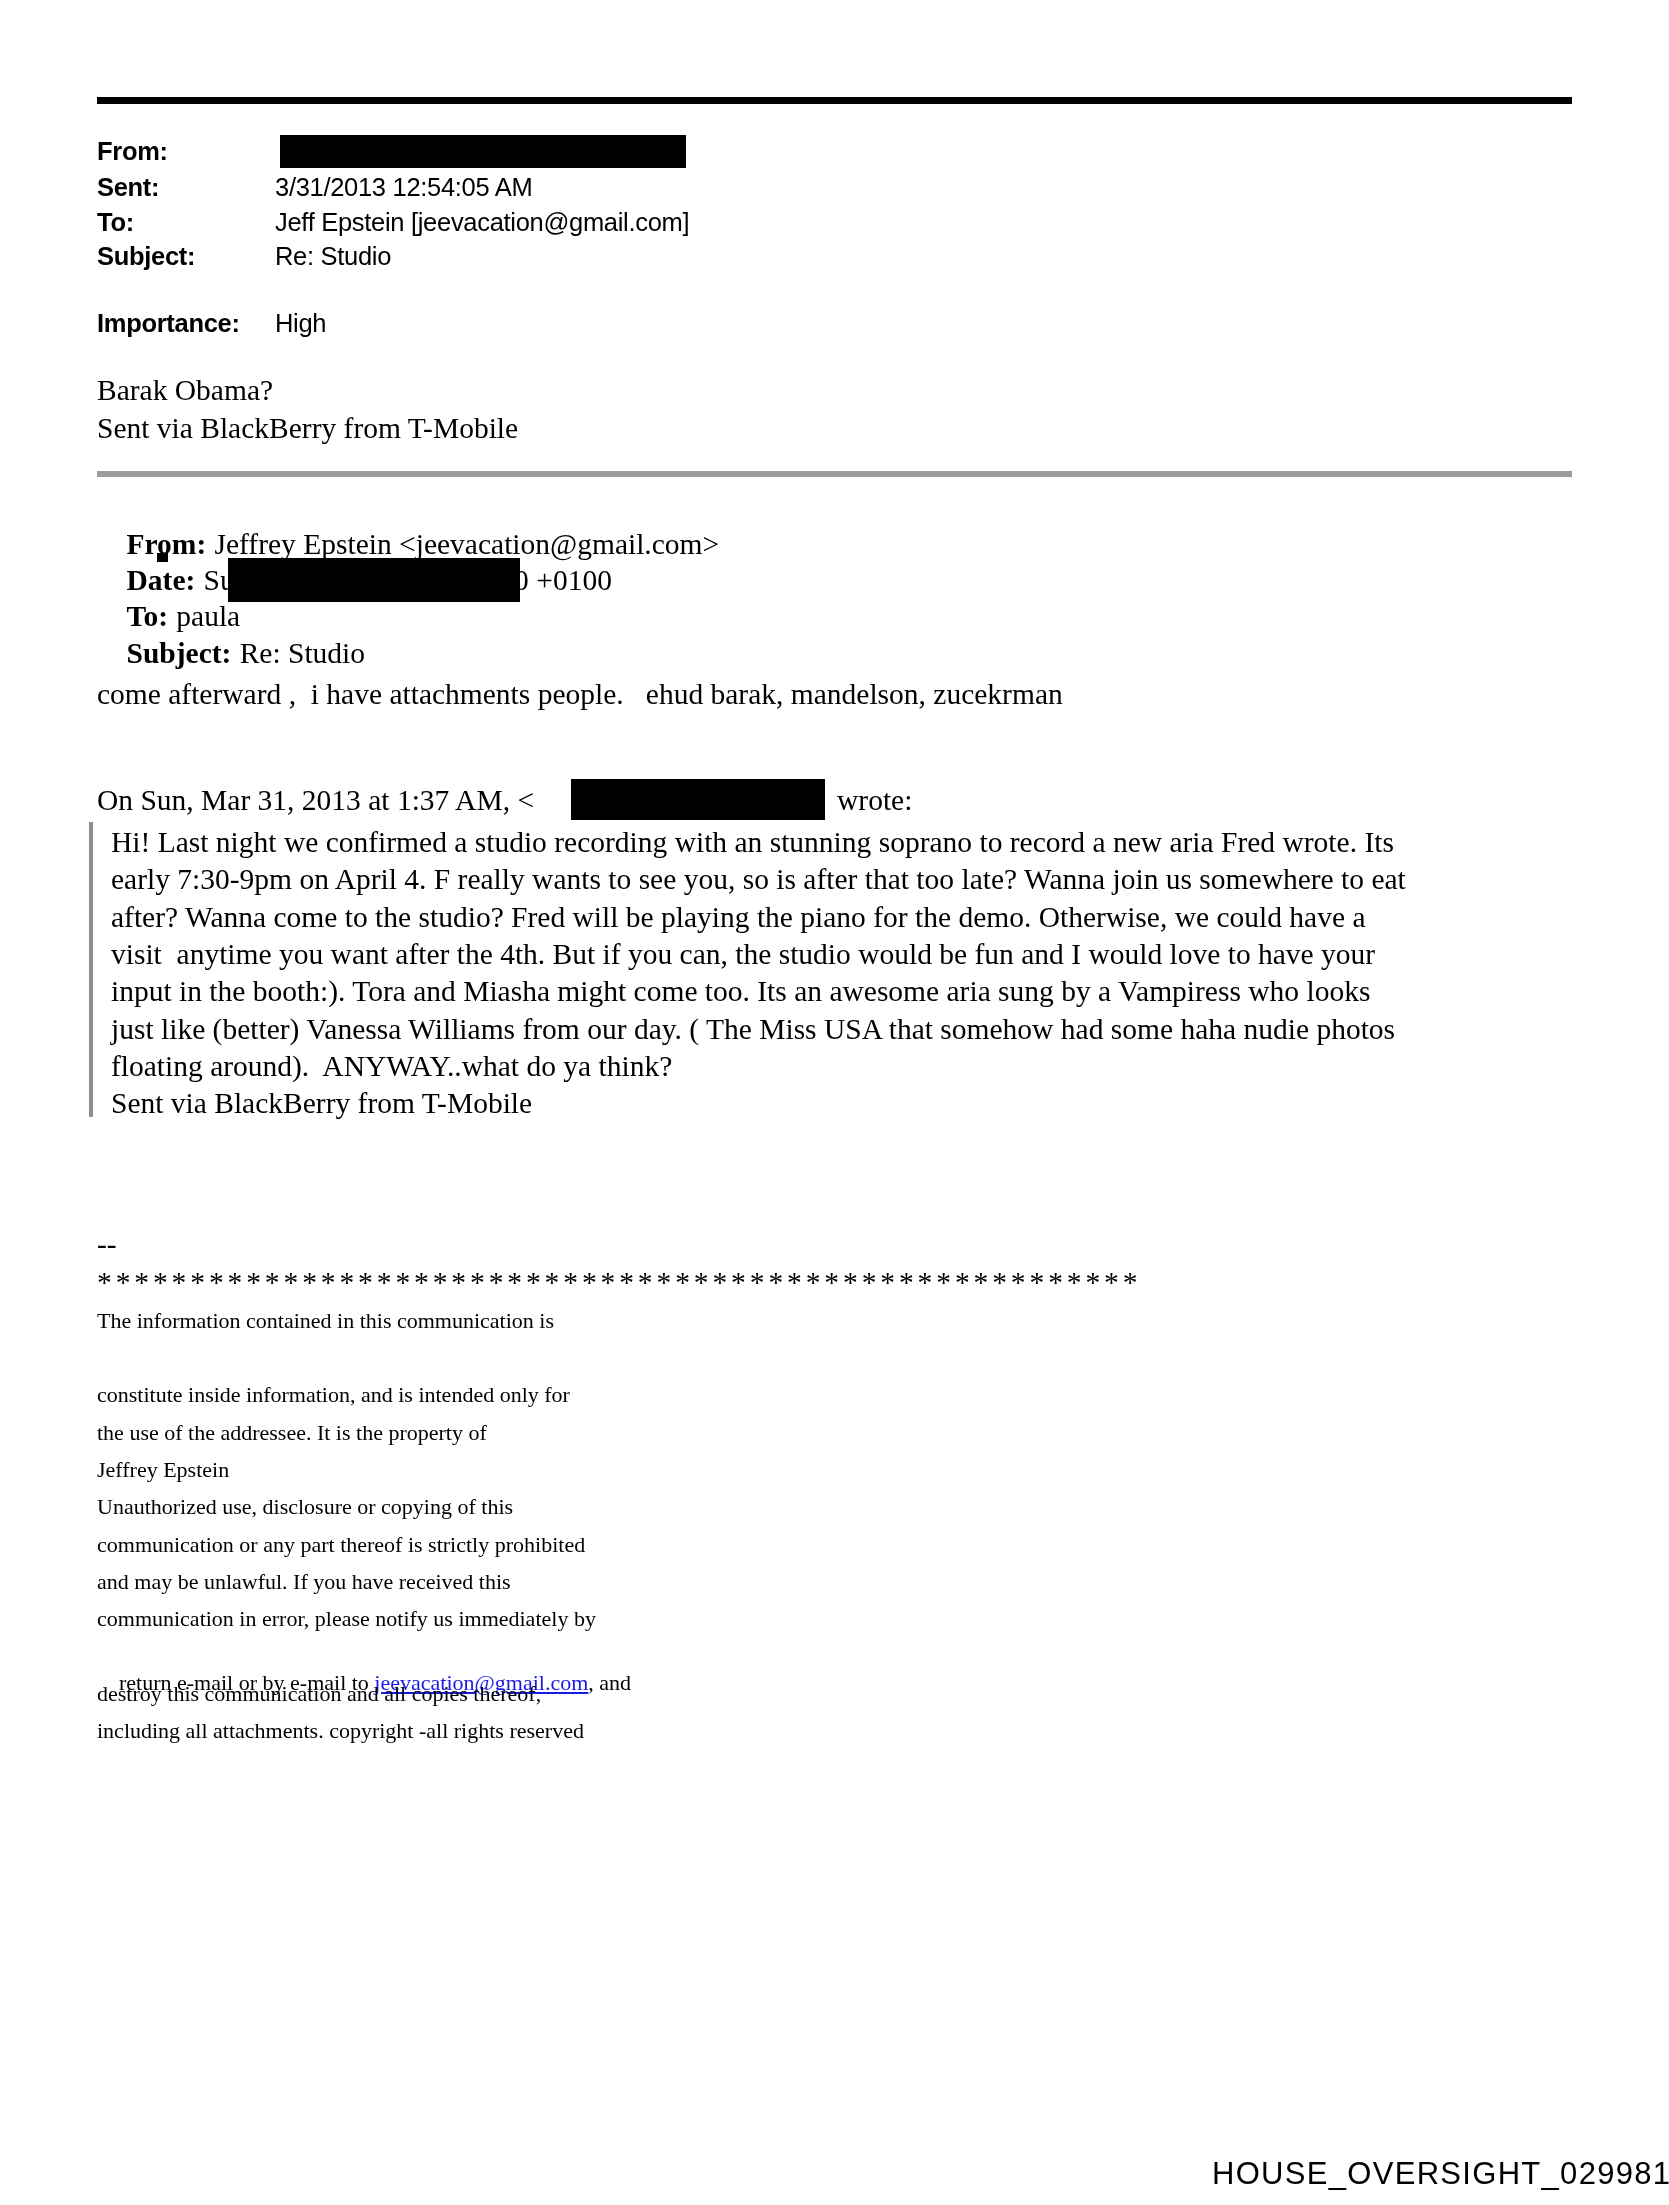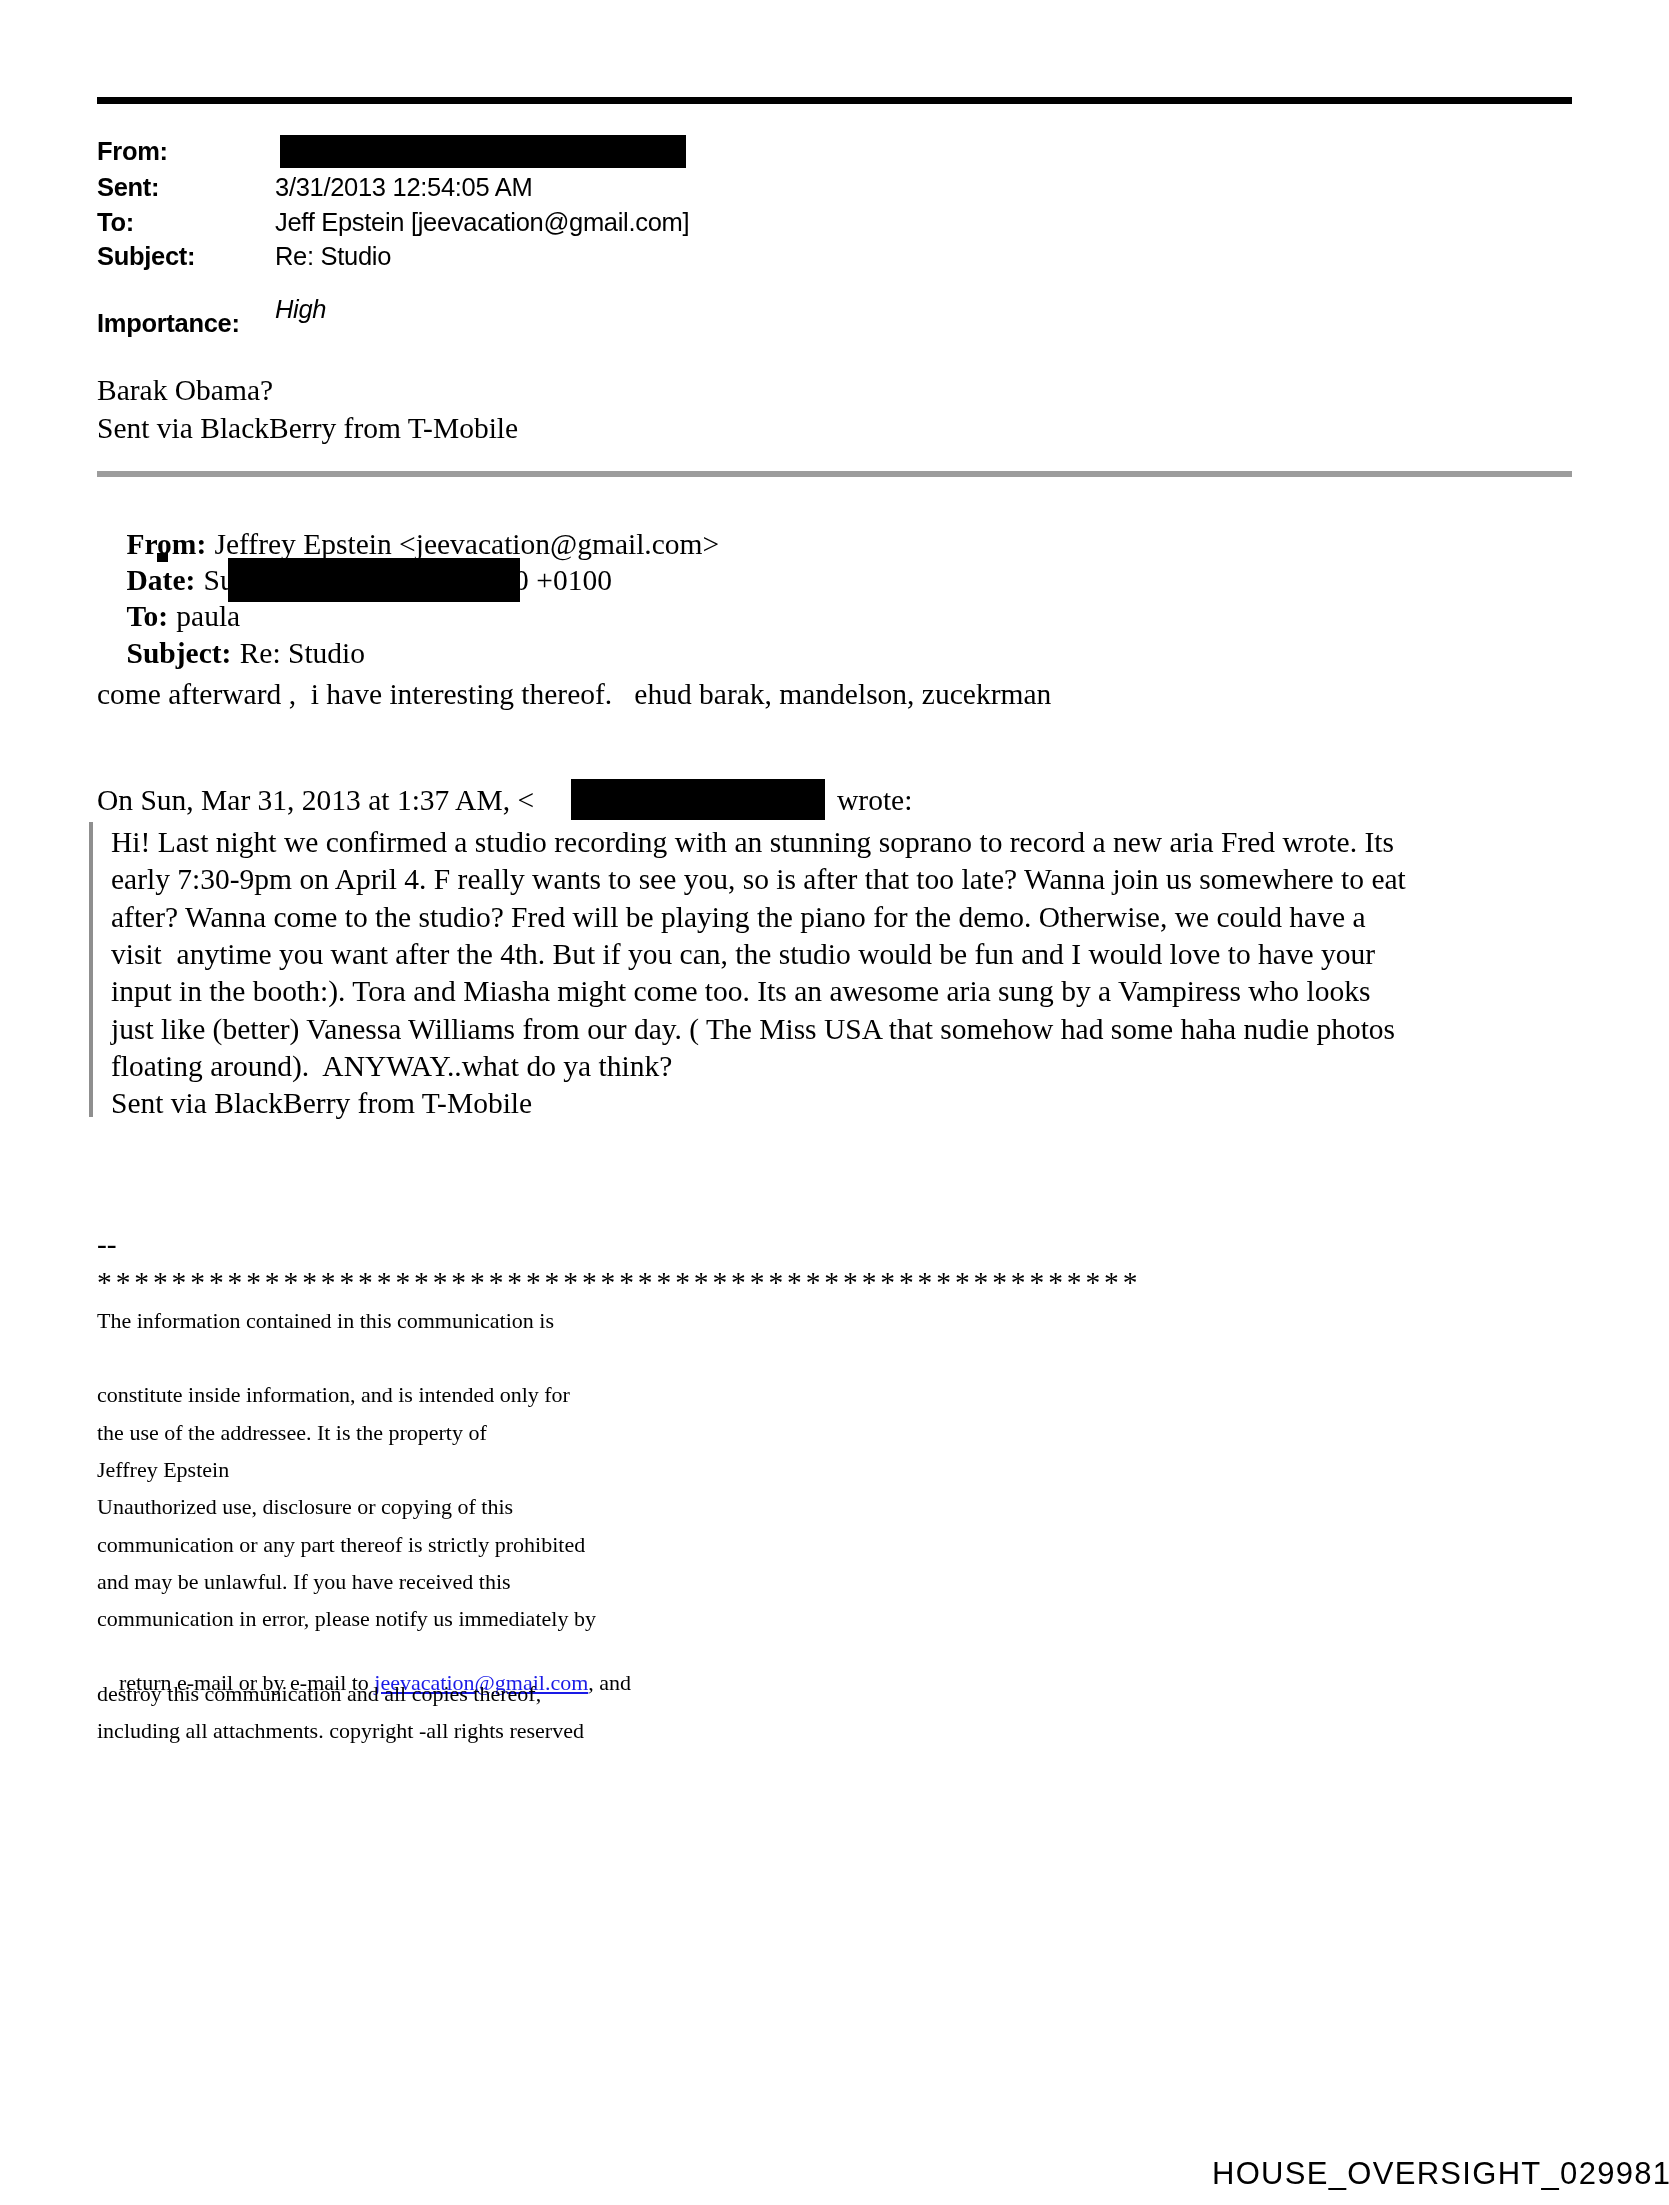--- a/index.html
+++ b/index.html
@@ -48,21 +48,21 @@
   <div class="abs sans hdr-label" style="left:97px; top:173px;">Sent:</div>
   <div class="abs sans hdr-value" style="left:275px; top:173px;">3/31/2013 12:54:05 AM</div>
 
   <div class="abs sans hdr-label" style="left:97px; top:208px;">To:</div>
   <div class="abs sans hdr-value" style="left:275px; top:208px;">Jeff Epstein [jeevacation@gmail.com]</div>
 
   <div class="abs sans hdr-label" style="left:97px; top:242px;">Subject:</div>
   <div class="abs sans hdr-value" style="left:275px; top:242px;">Re: Studio</div>
 
   <div class="abs sans hdr-label" style="left:97px; top:309px;">Importance:</div>
-  <div class="abs sans hdr-value" style="left:275px; top:295px;font-style:italic;">High</div>
+  <div class="abs sans hdr-value" style="left:275px; top:309px;">High</div>
 
   <div class="abs serif-line" style="left:97px; top:374px;">Barak Obama?</div>
   <div class="abs serif-line" style="left:97px; top:412px;">Sent via BlackBerry from T-Mobile</div>
 
   <div class="abs rule-gray" style="left:97px; top:471px; width:1475px; height:5.9px;"></div>
 
   <div class="abs qhdr" style="left:97px; top:495px;">
     <span class="b">From:</span><span>Jeffrey Epstein &lt;jeevacation@gmail.com&gt;</span>
   </div>
   <div class="abs qhdr" style="left:97px; top:531px;">
@@ -70,21 +70,21 @@
   </div>
   <div class="abs qhdr" style="left:97px; top:567px;">
     <span class="b">To:</span><span>paula</span>
   </div>
   <div class="abs redaction" style="left:157px; top:553px; width:10.5px; height:8.5px;"></div>
   <div class="abs redaction" style="left:228px; top:558px; width:292px; height:44px;"></div>
   <div class="abs qhdr" style="left:97px; top:604px;">
     <span class="b">Subject:</span><span>Re: Studio</span>
   </div>
 
-  <div class="abs serif-line" style="left:97px; top:678px;">come afterward ,  i have interesting thereof.   ehud barak, mandelson, zucekrman</div>
+  <div class="abs serif-line" style="left:97px; top:678px;">come afterward ,  i have attachments people.   ehud barak, mandelson, zucekrman</div>
 
   <div class="abs serif-line" style="left:97px; top:784px;">On Sun, Mar 31, 2013 at 1:37 AM, &lt;</div>
   <div class="abs redaction" style="left:571px; top:779px; width:254px; height:41px;"></div>
   <div class="abs serif-line" style="left:837px; top:784px;">wrote:</div>
 
   <div class="abs quote-bar" style="left:89px; top:822px; width:3.9px; height:295px;"></div>
   <div class="abs serif-line" style="left:111px; top:826px;">Hi! Last night we confirmed a studio recording with an stunning soprano to record a new aria Fred wrote. Its</div>
   <div class="abs serif-line" style="left:111px; top:863px;">early 7:30-9pm on April 4. F really wants to see you, so is after that too late? Wanna join us somewhere to eat</div>
   <div class="abs serif-line" style="left:111px; top:901px;">after? Wanna come to the studio? Fred will be playing the piano for the demo. Otherwise, we could have a</div>
   <div class="abs serif-line" style="left:111px; top:938px;">visit  anytime you want after the 4th. But if you can, the studio would be fun and I would love to have your</div>

